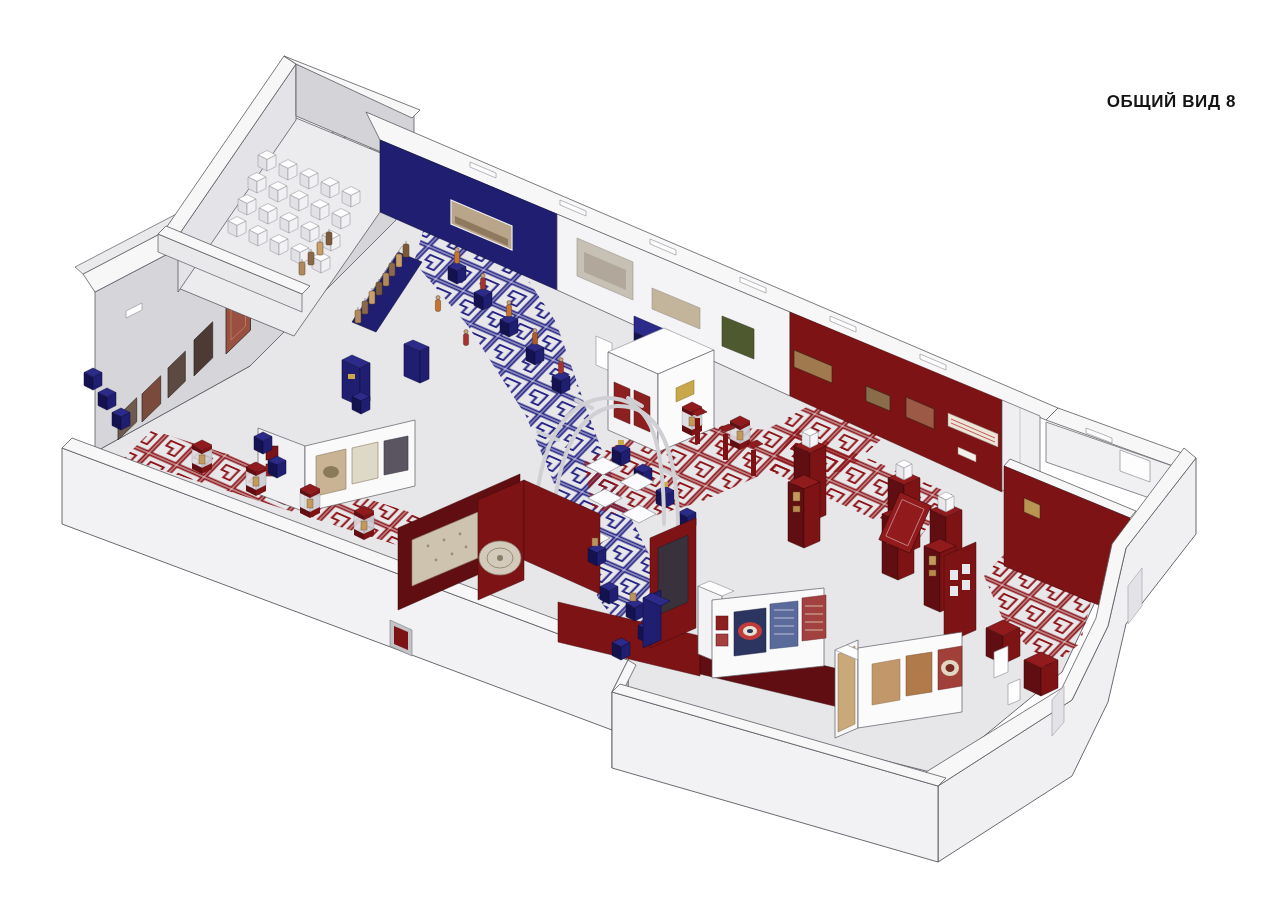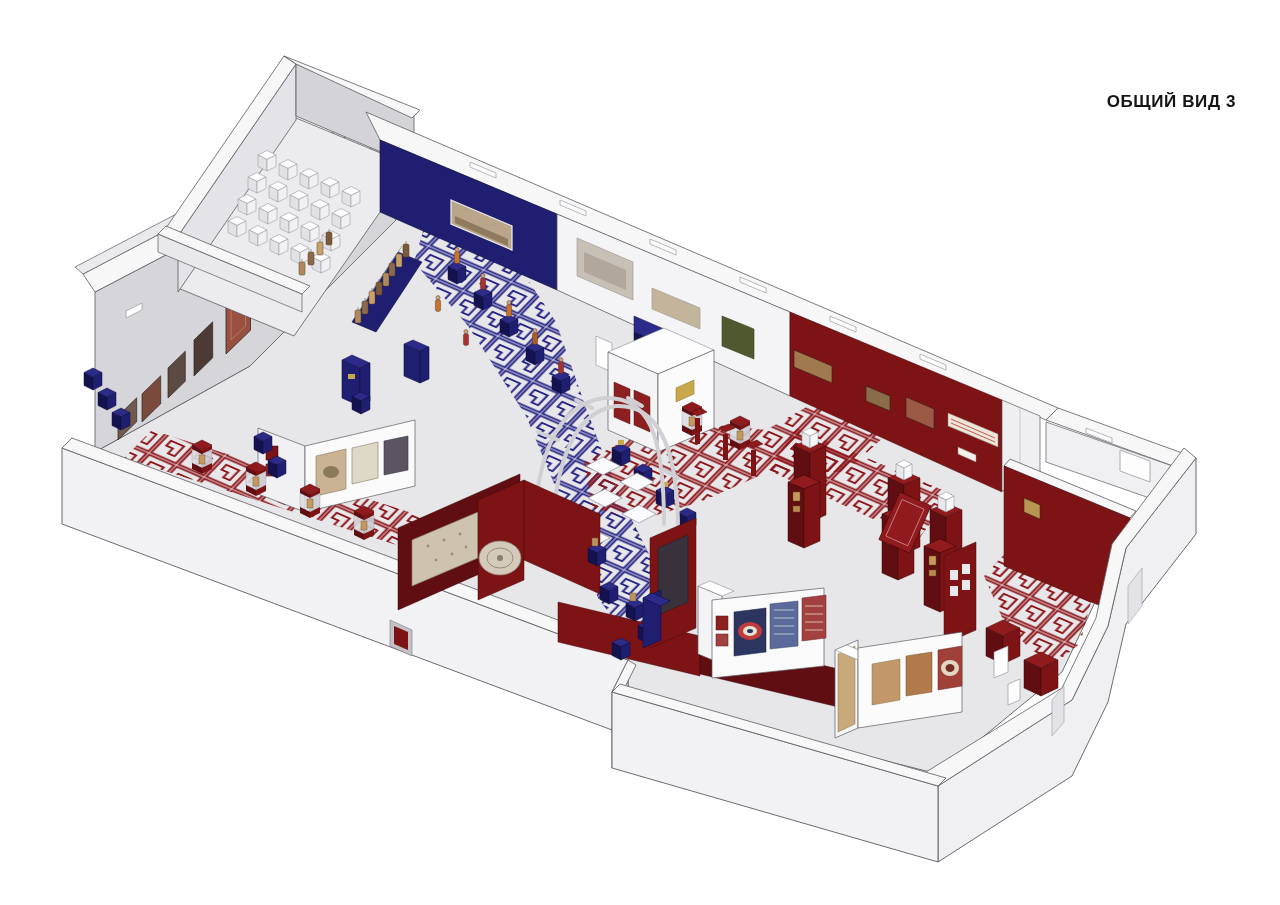--- a/index.html
+++ b/index.html
@@ -18,21 +18,21 @@
   .navyd{fill:var(--c-navy_dark,#15134f);stroke:#0e0d40;stroke-width:.5}
   .mar{fill:var(--c-maroon,#7e1316);stroke:#44080a;stroke-width:.5}
   .mard{fill:var(--c-maroon_dark,#600e11);stroke:#3a0608;stroke-width:.5}
   .marl{fill:var(--c-maroon_light,#911a1d);stroke:#44080a;stroke-width:.5}
   .tan{fill:var(--c-carpet_tan,#cdc3ae);stroke:#8a7f6a;stroke-width:.6}
   .wht{fill:#fdfdfe;stroke:#8a8a92;stroke-width:.6}
 </style>
 </head>
 <body>
 
-<div class="view-label">ОБЩИЙ ВИД 3</div>
+<div class="view-label">ОБЩИЙ ВИД 8</div>
 
 <svg width="1280" height="905" viewBox="0 0 1280 905">
 <defs>
   <pattern id="patB" width="30" height="30" patternUnits="userSpaceOnUse" patternTransform="matrix(0.92,0.40,-0.68,0.70,0,0)">
     <g fill="none" stroke="var(--c-pattern_blue,#262486)" stroke-width="2.1">
       <path d="M1.5,1.5 H28.5 V28.5 H1.5 Z"></path>
       <path d="M8,8 H22 V22 H15 V15 H8 Z"></path>
     </g>
   </pattern>
   <pattern id="patR" width="30" height="30" patternUnits="userSpaceOnUse" patternTransform="matrix(0.92,0.40,-0.68,0.70,0,0)">

